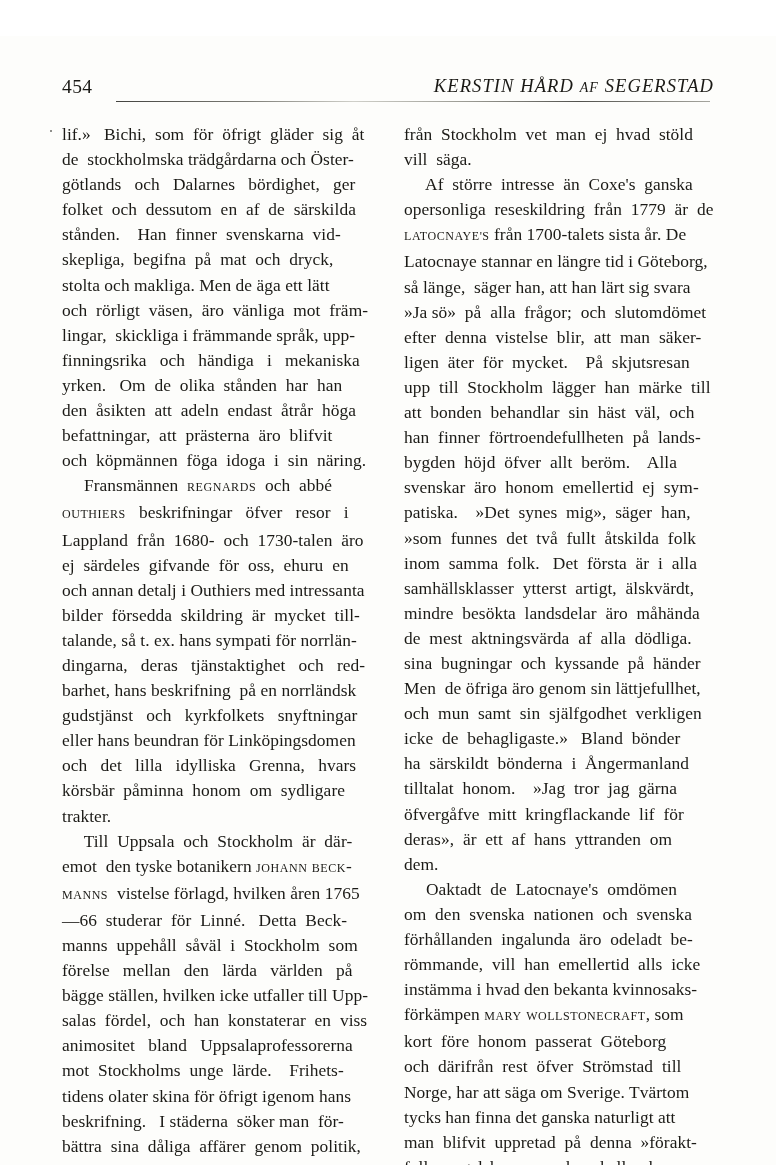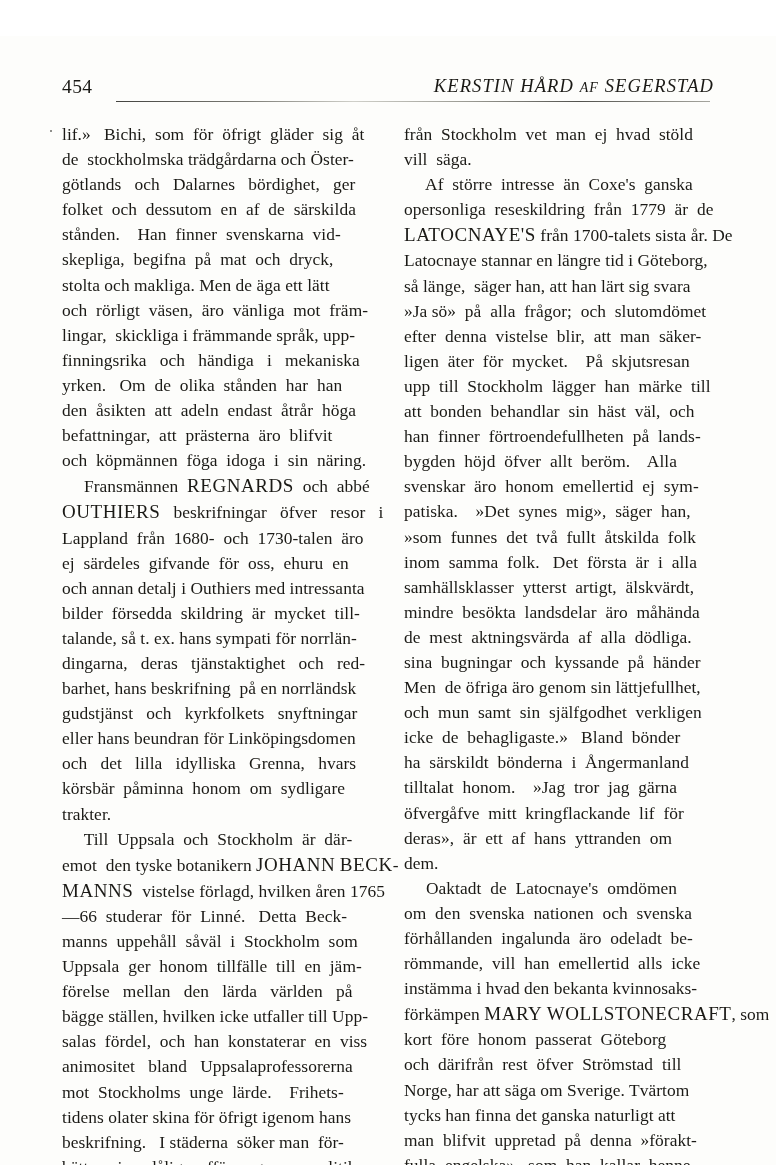--- a/index.html
+++ b/index.html
@@ -86,21 +86,21 @@
   }
   .line {
     display: block;
     font-size: 17.4px;
     line-height: 25.1px;
     color: #1b1a16;
     white-space: pre;
     letter-spacing: 0.05px;
   }
   .sc {
-    font-size: 19px;
+    font-size: 12px;
     letter-spacing: 0.55px;
   }
   .marginal-dot {
     position: absolute;
     left: 50px;
     top: 94px;
     width: 2px;
     height: 2px;
     background: #3a3a34;
     border-radius: 50%;
@@ -154,21 +154,20 @@
         <span class="line">gudstjänst   och   kyrkfolkets   snyftningar</span>
         <span class="line">eller hans beundran för Linköpingsdomen</span>
         <span class="line">och   det   lilla   idylliska   Grenna,   hvars</span>
         <span class="line">körsbär  påminna  honom  om  sydligare</span>
         <span class="line">trakter.</span>
         <span class="line">     Till  Uppsala  och  Stockholm  är  där-</span>
         <span class="line">emot  den tyske botanikern <span class="sc">JOHANN</span> <span class="sc">BECK</span>-</span>
         <span class="line"><span class="sc">MANNS</span>  vistelse förlagd, hvilken åren 1765</span>
         <span class="line">—66  studerar  för  Linné.   Detta  Beck-</span>
         <span class="line">manns  uppehåll  såväl  i  Stockholm  som</span>
-        <span class="line">Uppsala  ger  honom  tillfälle  till  en  jäm-</span>
         <span class="line">förelse   mellan   den   lärda   världen   på</span>
         <span class="line">bägge ställen, hvilken icke utfaller till Upp-</span>
         <span class="line">salas  fördel,  och  han  konstaterar  en  viss</span>
         <span class="line">animositet   bland   Uppsalaprofessorerna</span>
         <span class="line">mot  Stockholms  unge  lärde.    Frihets-</span>
         <span class="line">tidens olater skina för öfrigt igenom hans</span>
         <span class="line">beskrifning.   I städerna  söker man  för-</span>
         <span class="line">bättra  sina  dåliga  affärer  genom  politik,</span>
       </div>
     <div class="col" id="col-right">

